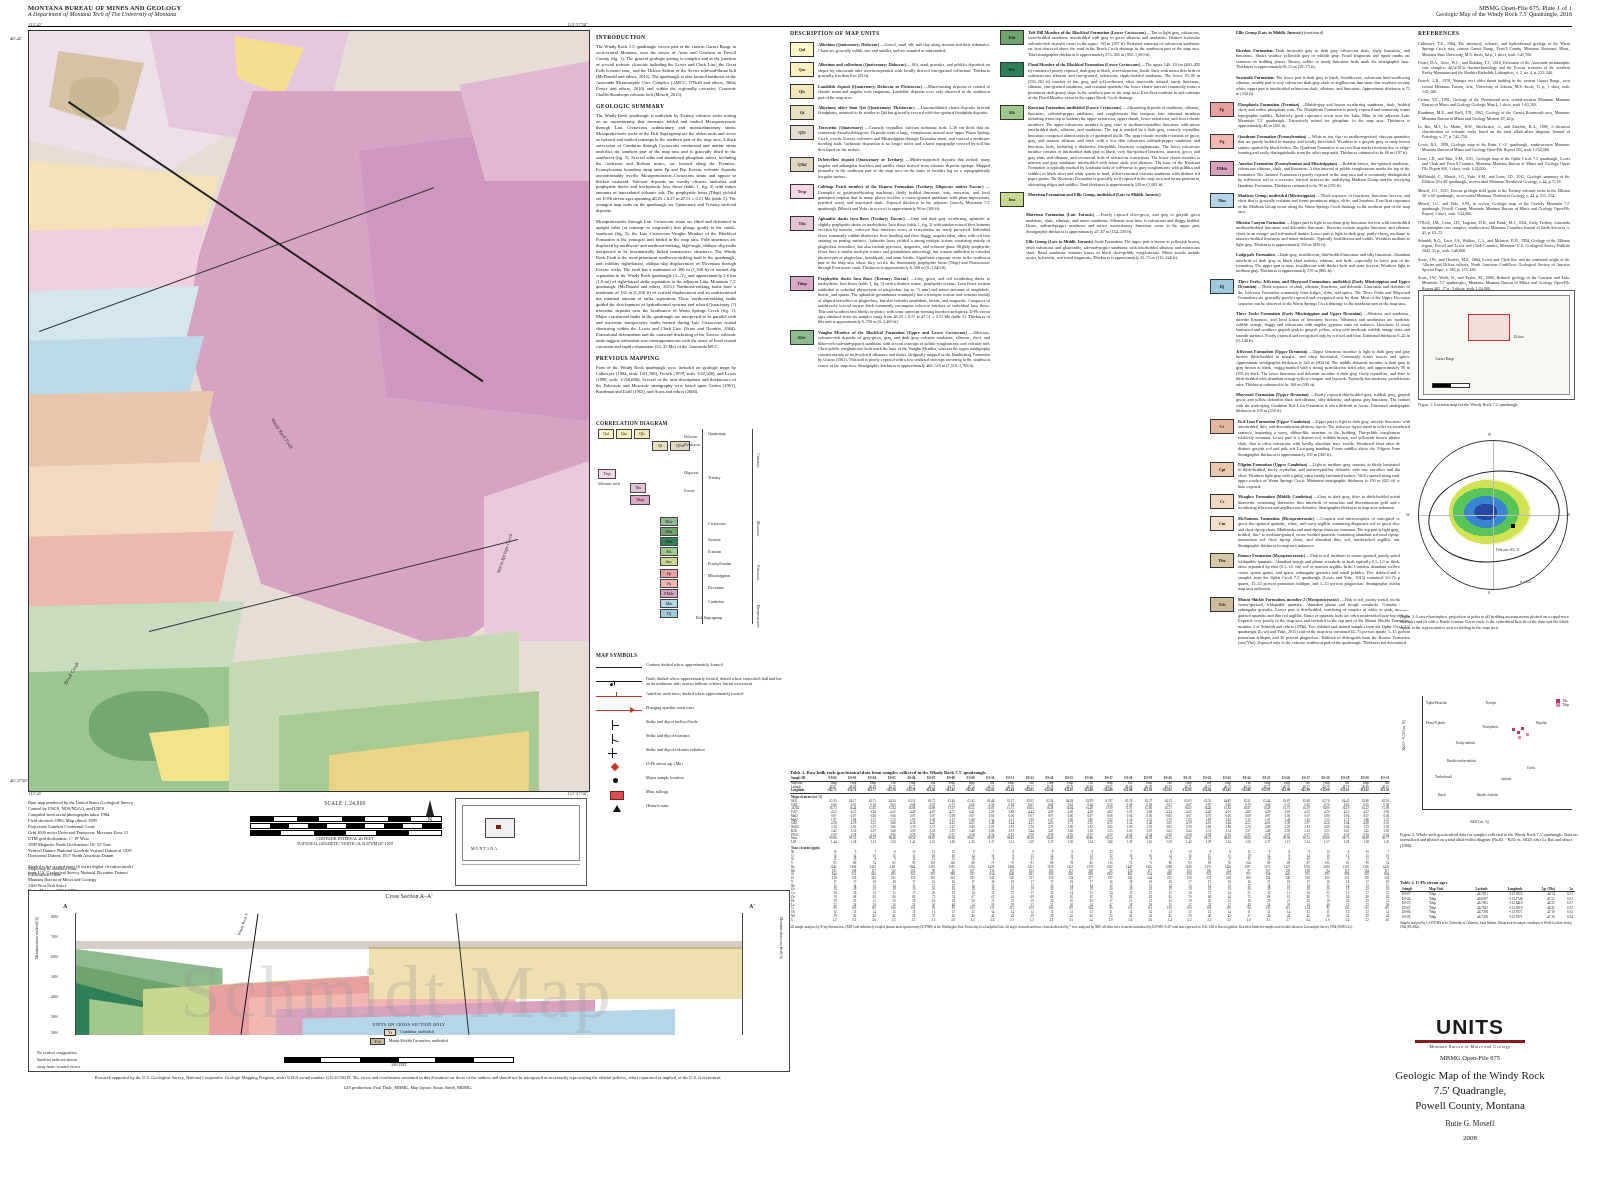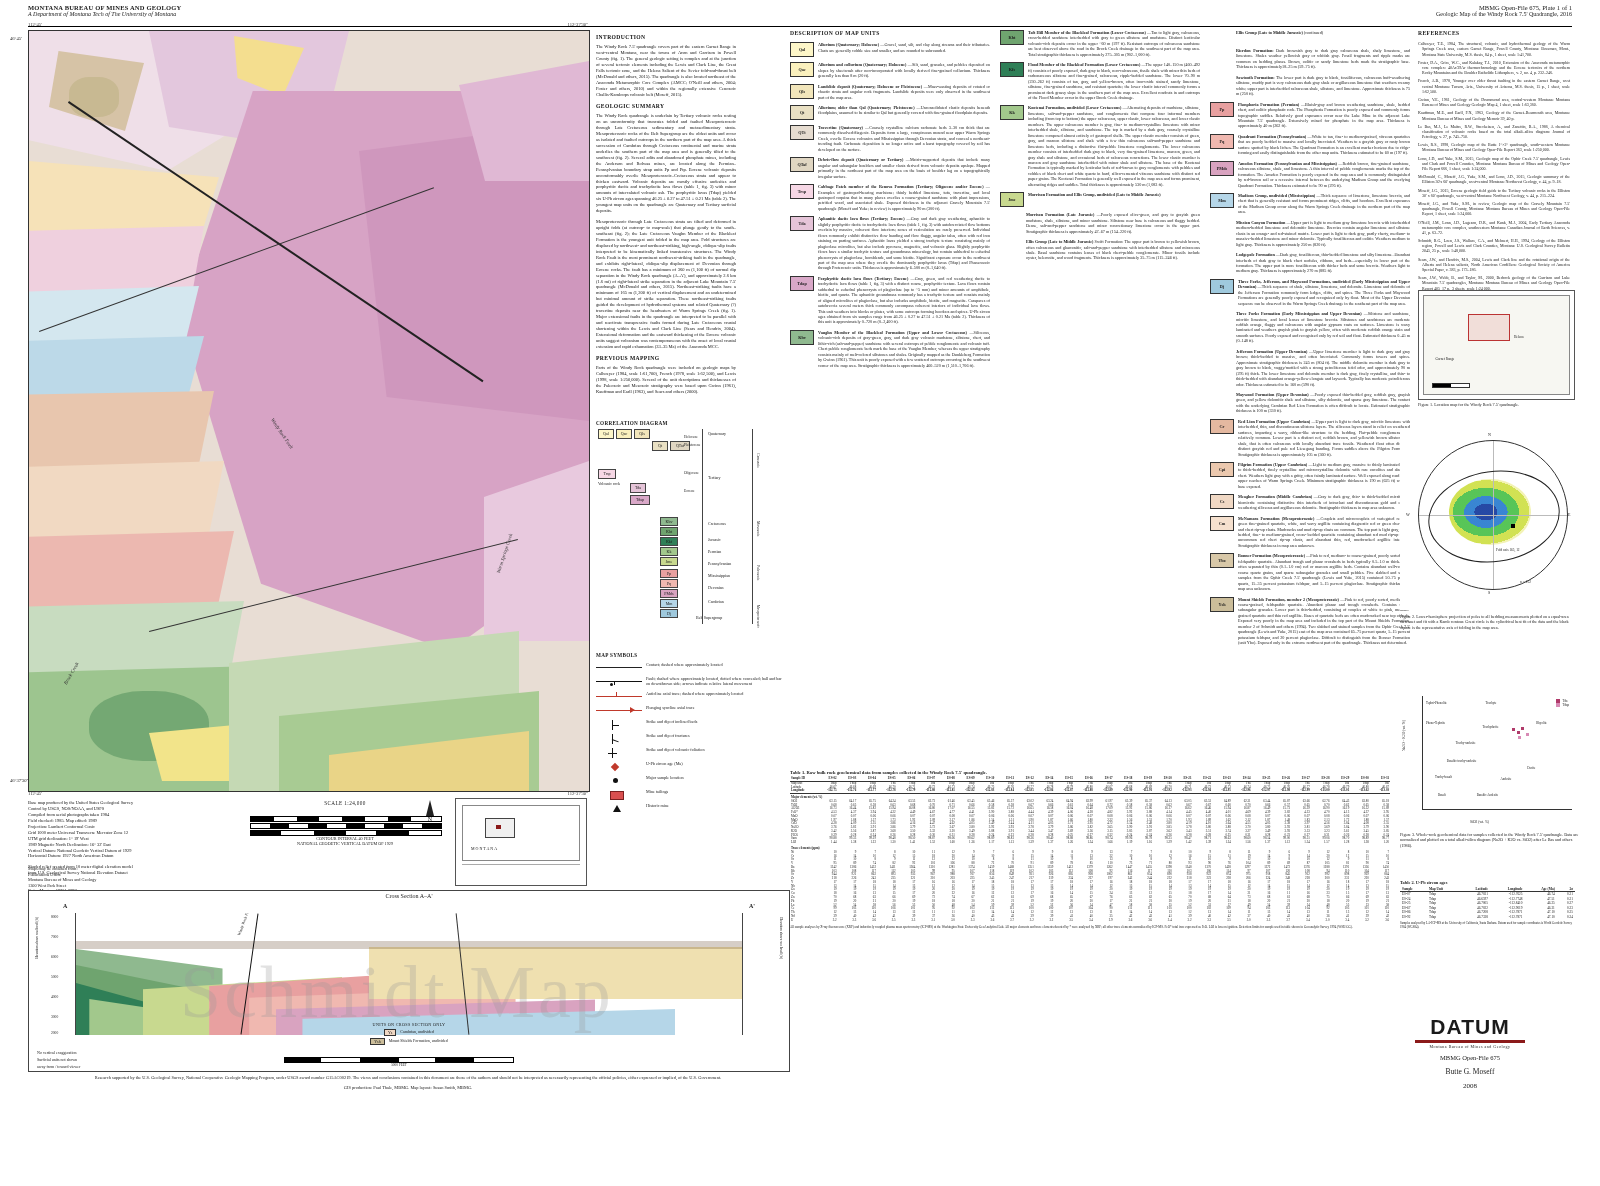--- a/index.html
+++ b/index.html
@@ -1855,21 +1855,26 @@
             <td>-112.7871</td>
             <td>47.10</td>
             <td>0.24</td>
           </tr>
         </tbody>
     </table>
     <div class="t2note">Samples analyzed by LA-ICP-MS at the University of California, Santa Barbara. Datum used for sample coordinates is World Geodetic Survey 1984 (WGS84).</div>
   </div>
 
   <div class="titleblk">
-    <div class="logo">DATUM</div>
+    <div class="logo">UNITS</div>
     <div style="height:3px;background:#8b1a1a;width:110px;margin:1px auto;"></div>
     <div class="logosub">Montana Bureau of Mines and Geology</div>
     <div class="tb1">MBMG Open-File 675</div>
+    <div class="tb2">
+      <div>Geologic Map of the Windy Rock</div>
+      <div>7.5' Quadrangle,</div>
+      <div>Powell County, Montana</div>
+    </div>
     <div class="tb3">Butte G. Moseff</div>
     <div class="tb4">2008</div>
   </div>
 
 </div>
 
 </body></html>

